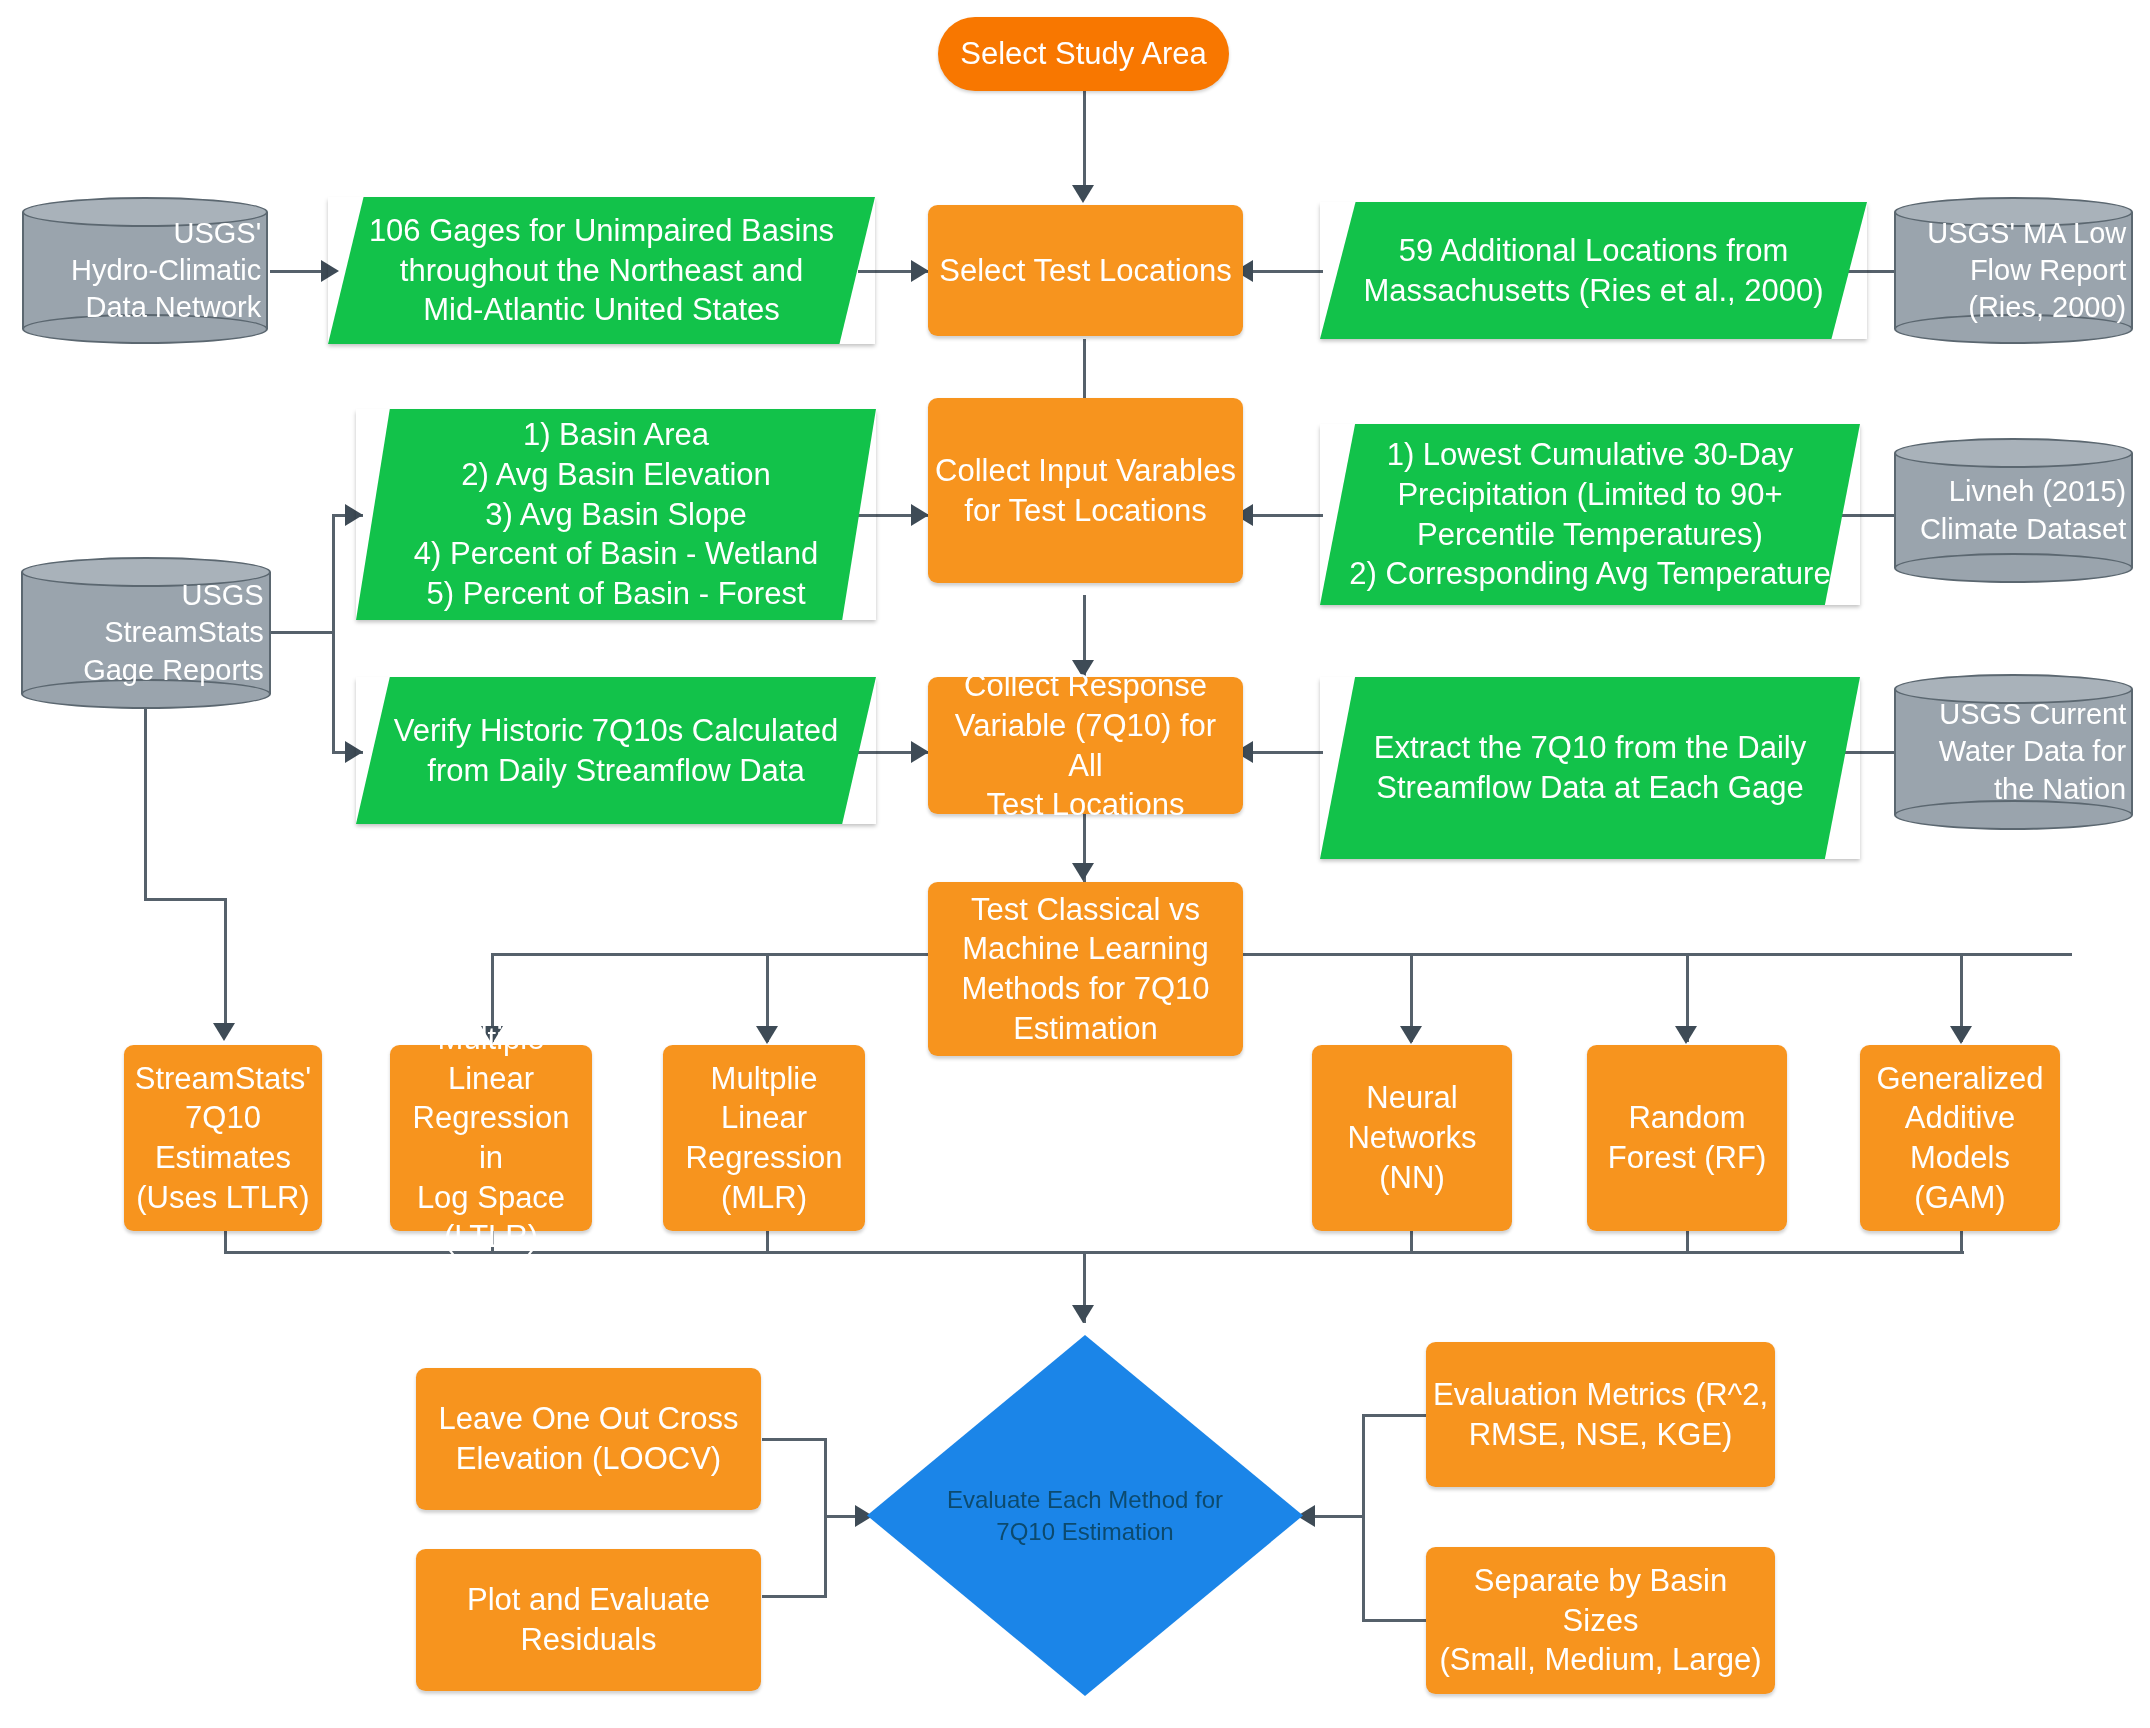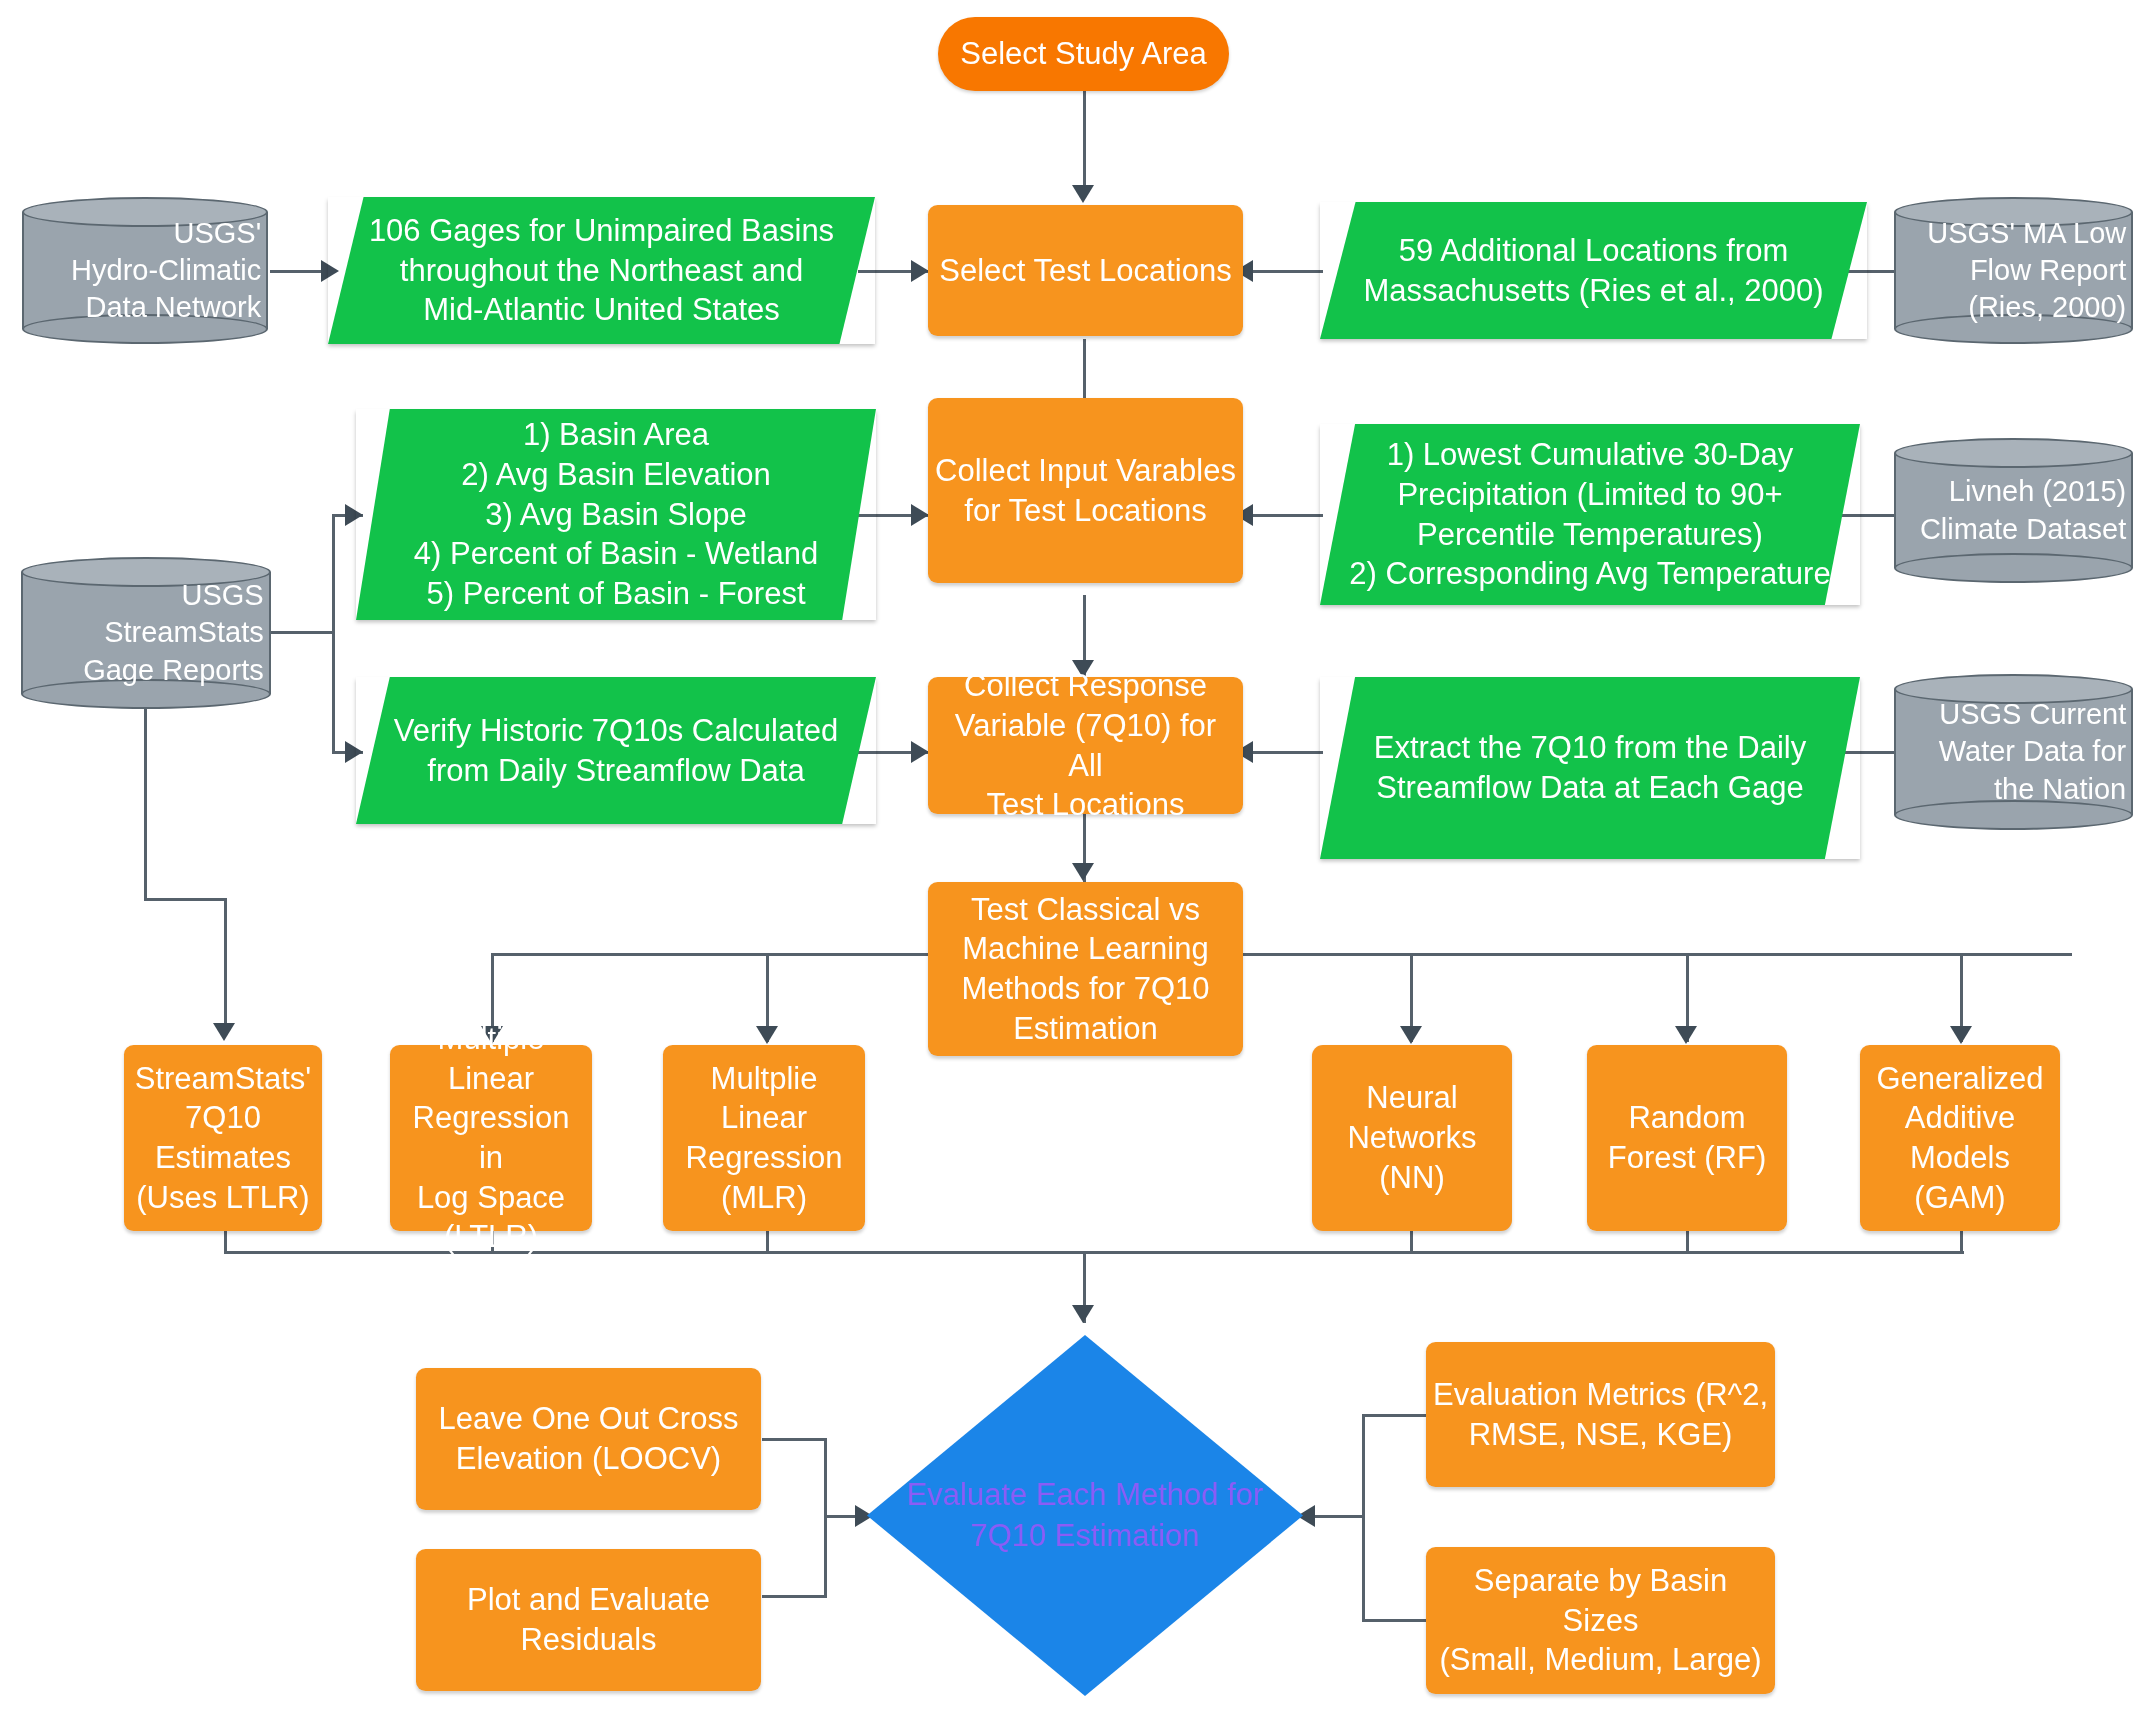--- a/index.html
+++ b/index.html
@@ -31,21 +31,21 @@
       border:2.1px solid #5B6770;border-radius:50%;box-sizing:border-box;}
   .cyl .bot{position:absolute;left:0;right:0;bottom:0;height:30px;background:#9AA4AD;
       border:2.1px solid #5B6770;border-radius:50%;box-sizing:border-box;}
   .cyl .txt{position:relative;z-index:3;text-align:right;}
 
   
   .diamond{z-index:5;}
   .diamond .shape{position:absolute;inset:0;background:#1B85E8;
       clip-path:polygon(50% 0%,100% 50%,50% 100%,0% 50%);
       filter:drop-shadow(0 2.7px 2.7px rgba(0,0,0,.28));}
-  .diamond .txt{position:relative;z-index:3;color:#8b5cf6;font-size:31px;
+  .diamond .txt{position:relative;z-index:3;color:#0c4a6e;font-size:24px;
       font-style:normal;text-align:center;line-height:1.32;white-space:pre-line;}
 
   
   .ln{position:absolute;background:#56616B;z-index:1;}
   .ln.h{height:3.4px;}
   .ln.v{width:3.4px;}
   .arw{position:absolute;width:0;height:0;z-index:2;}
   .arw.d{border-left:11.6px solid transparent;border-right:11.6px solid transparent;
          border-top:18px solid #3E4B56;}
   .arw.r{border-top:11.6px solid transparent;border-bottom:11.6px solid transparent;
@@ -269,21 +269,21 @@
     <div class="txt">Multiple Linear
 Regression in
 Log Space
 (LTLR)</div>
   </div>
   <div class="node proc" style="left:663px;top:1045px;width:202px;height:186px;">
     <div class="txt">Multplie Linear
 Regression
 (MLR)</div>
   </div>
-  <div class="node proc" style="left:1312px;top:1045px;width:200px;height:186px;border-radius:11px;">
+  <div class="node proc" style="left:1312px;top:1045px;width:200px;height:186px;">
     <div class="txt">Neural
 Networks (NN)</div>
   </div>
   <div class="node proc" style="left:1587px;top:1045px;width:200px;height:186px;">
     <div class="txt">Random
 Forest (RF)</div>
   </div>
   <div class="node proc" style="left:1860px;top:1045px;width:200px;height:186px;">
     <div class="txt">Generalized
 Additive

